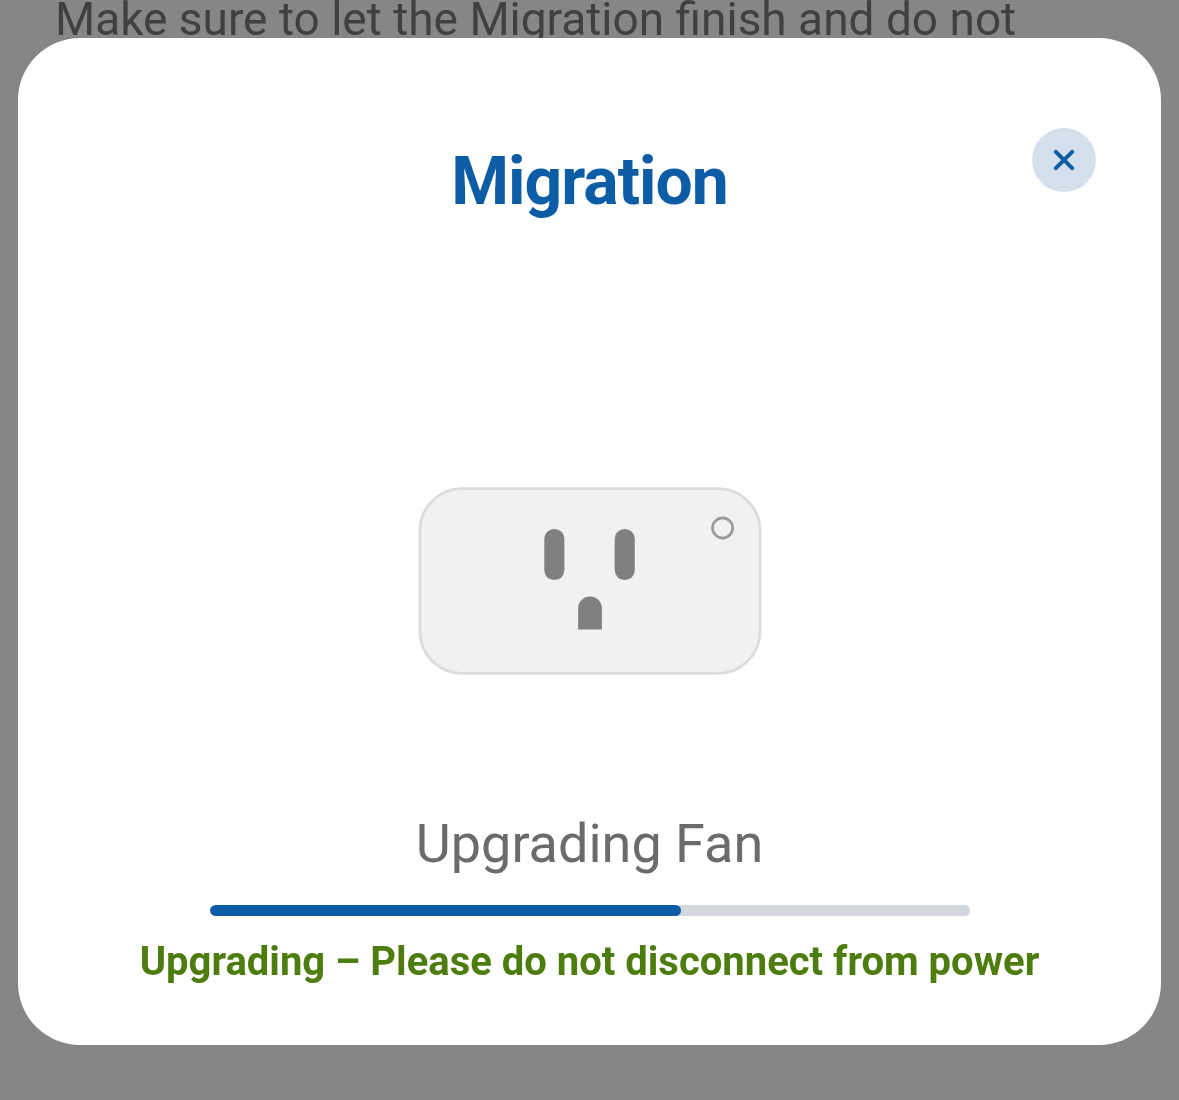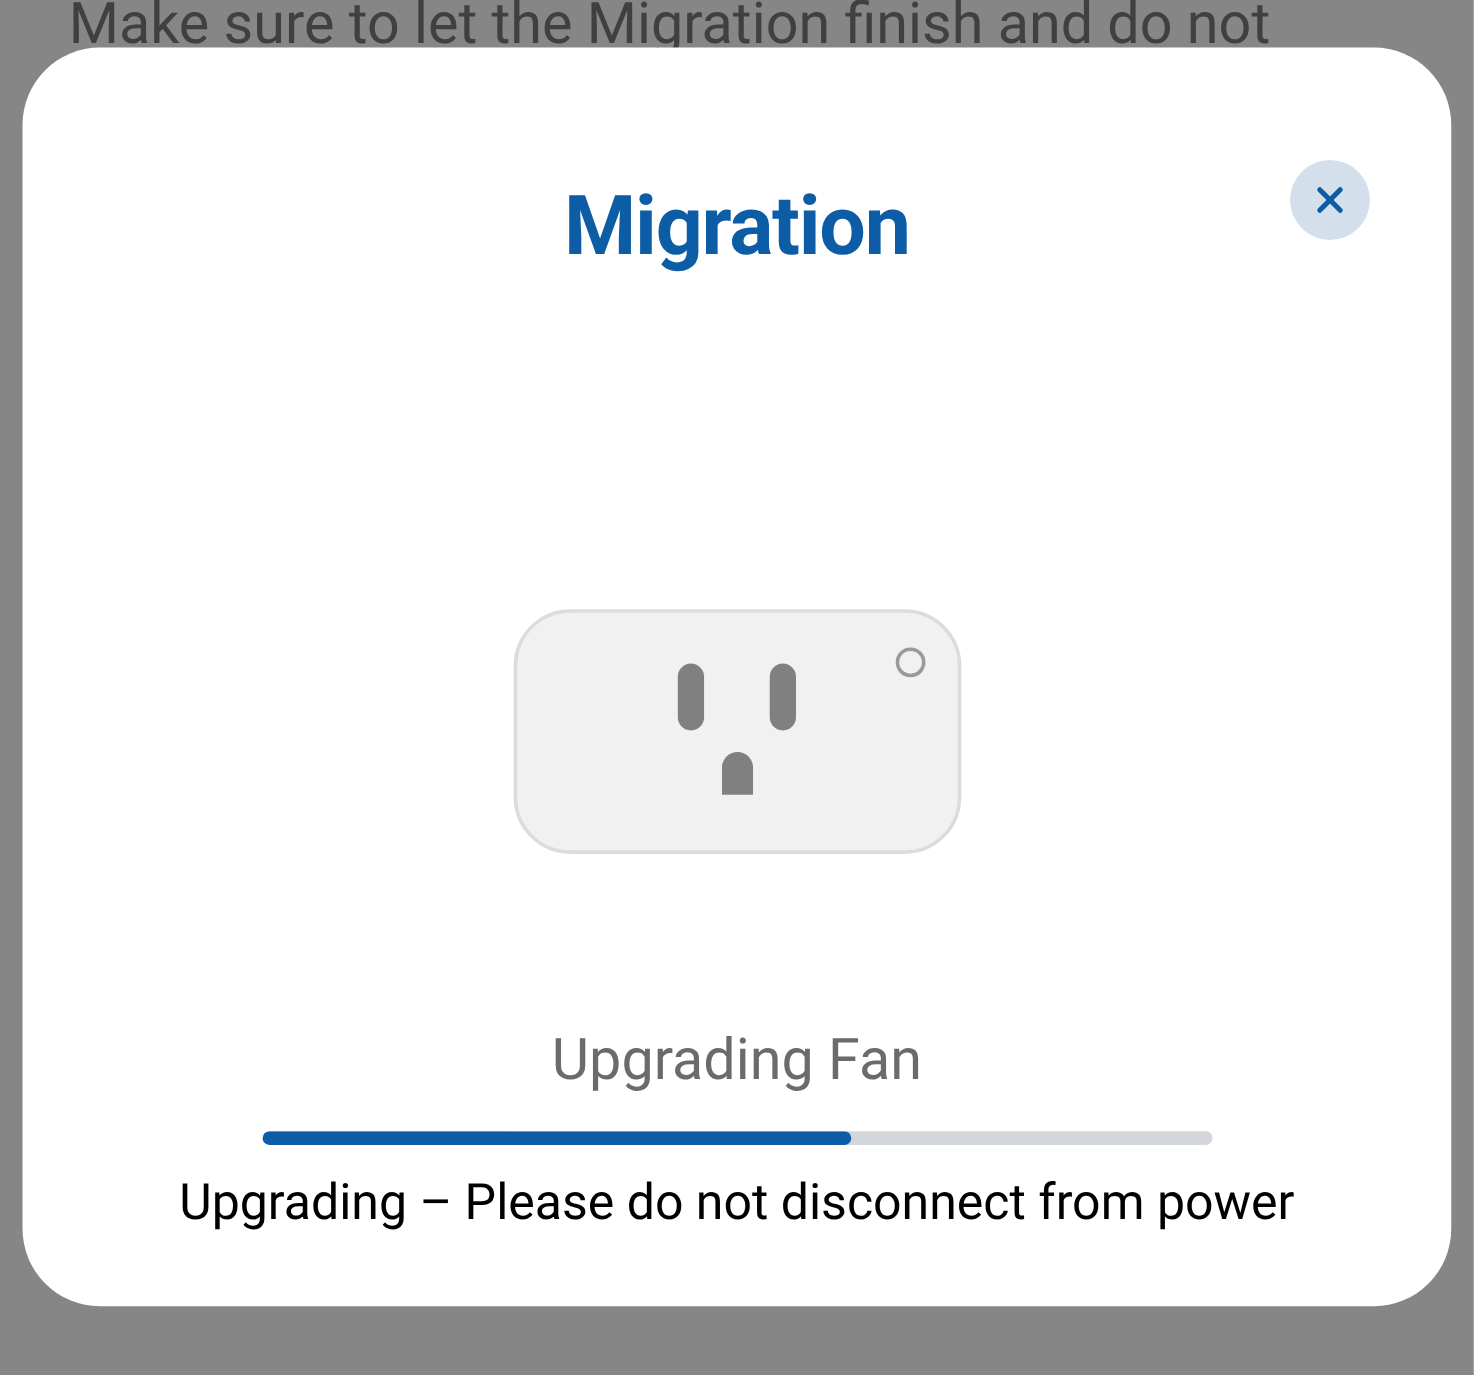--- a/index.html
+++ b/index.html
@@ -64,43 +64,43 @@
       color: #0c5da5;
       margin-top: 45px;
       letter-spacing: -1px;
     }
     .plug-illustration {
       margin-top: 265px;
       width: 380px;
       height: 210px;
     }
     .status-text {
-      font-size: 46px;
+      font-size: 54px;
       color: #6b6b6b;
       margin-top: 135px;
       font-weight: 400;
     }
     .progress-bar {
       width: 760px;
       height: 12px;
       background: #d3d6db;
       border-radius: 6px;
       margin-top: 30px;
       overflow: hidden;
     }
     .progress-fill {
       height: 100%;
       background: #0c5da5;
       border-radius: 6px;
     }
     .warning-text {
       font-size: 40px;
-      color: #000000;
+      color: #4d7c0f;
       margin-top: 22px;
-      font-weight: 400;
+      font-weight: 700;
     }
   </style>
 </head>
 <body>
 
 <div class="background-text">Make sure to let the Migration finish and do not</div>
 
 <div class="modal">
   <button class="close-button">
     <svg viewBox="0 0 24 24" fill="none" stroke="#0c5da5" stroke-width="3.5" stroke-linecap="round">

